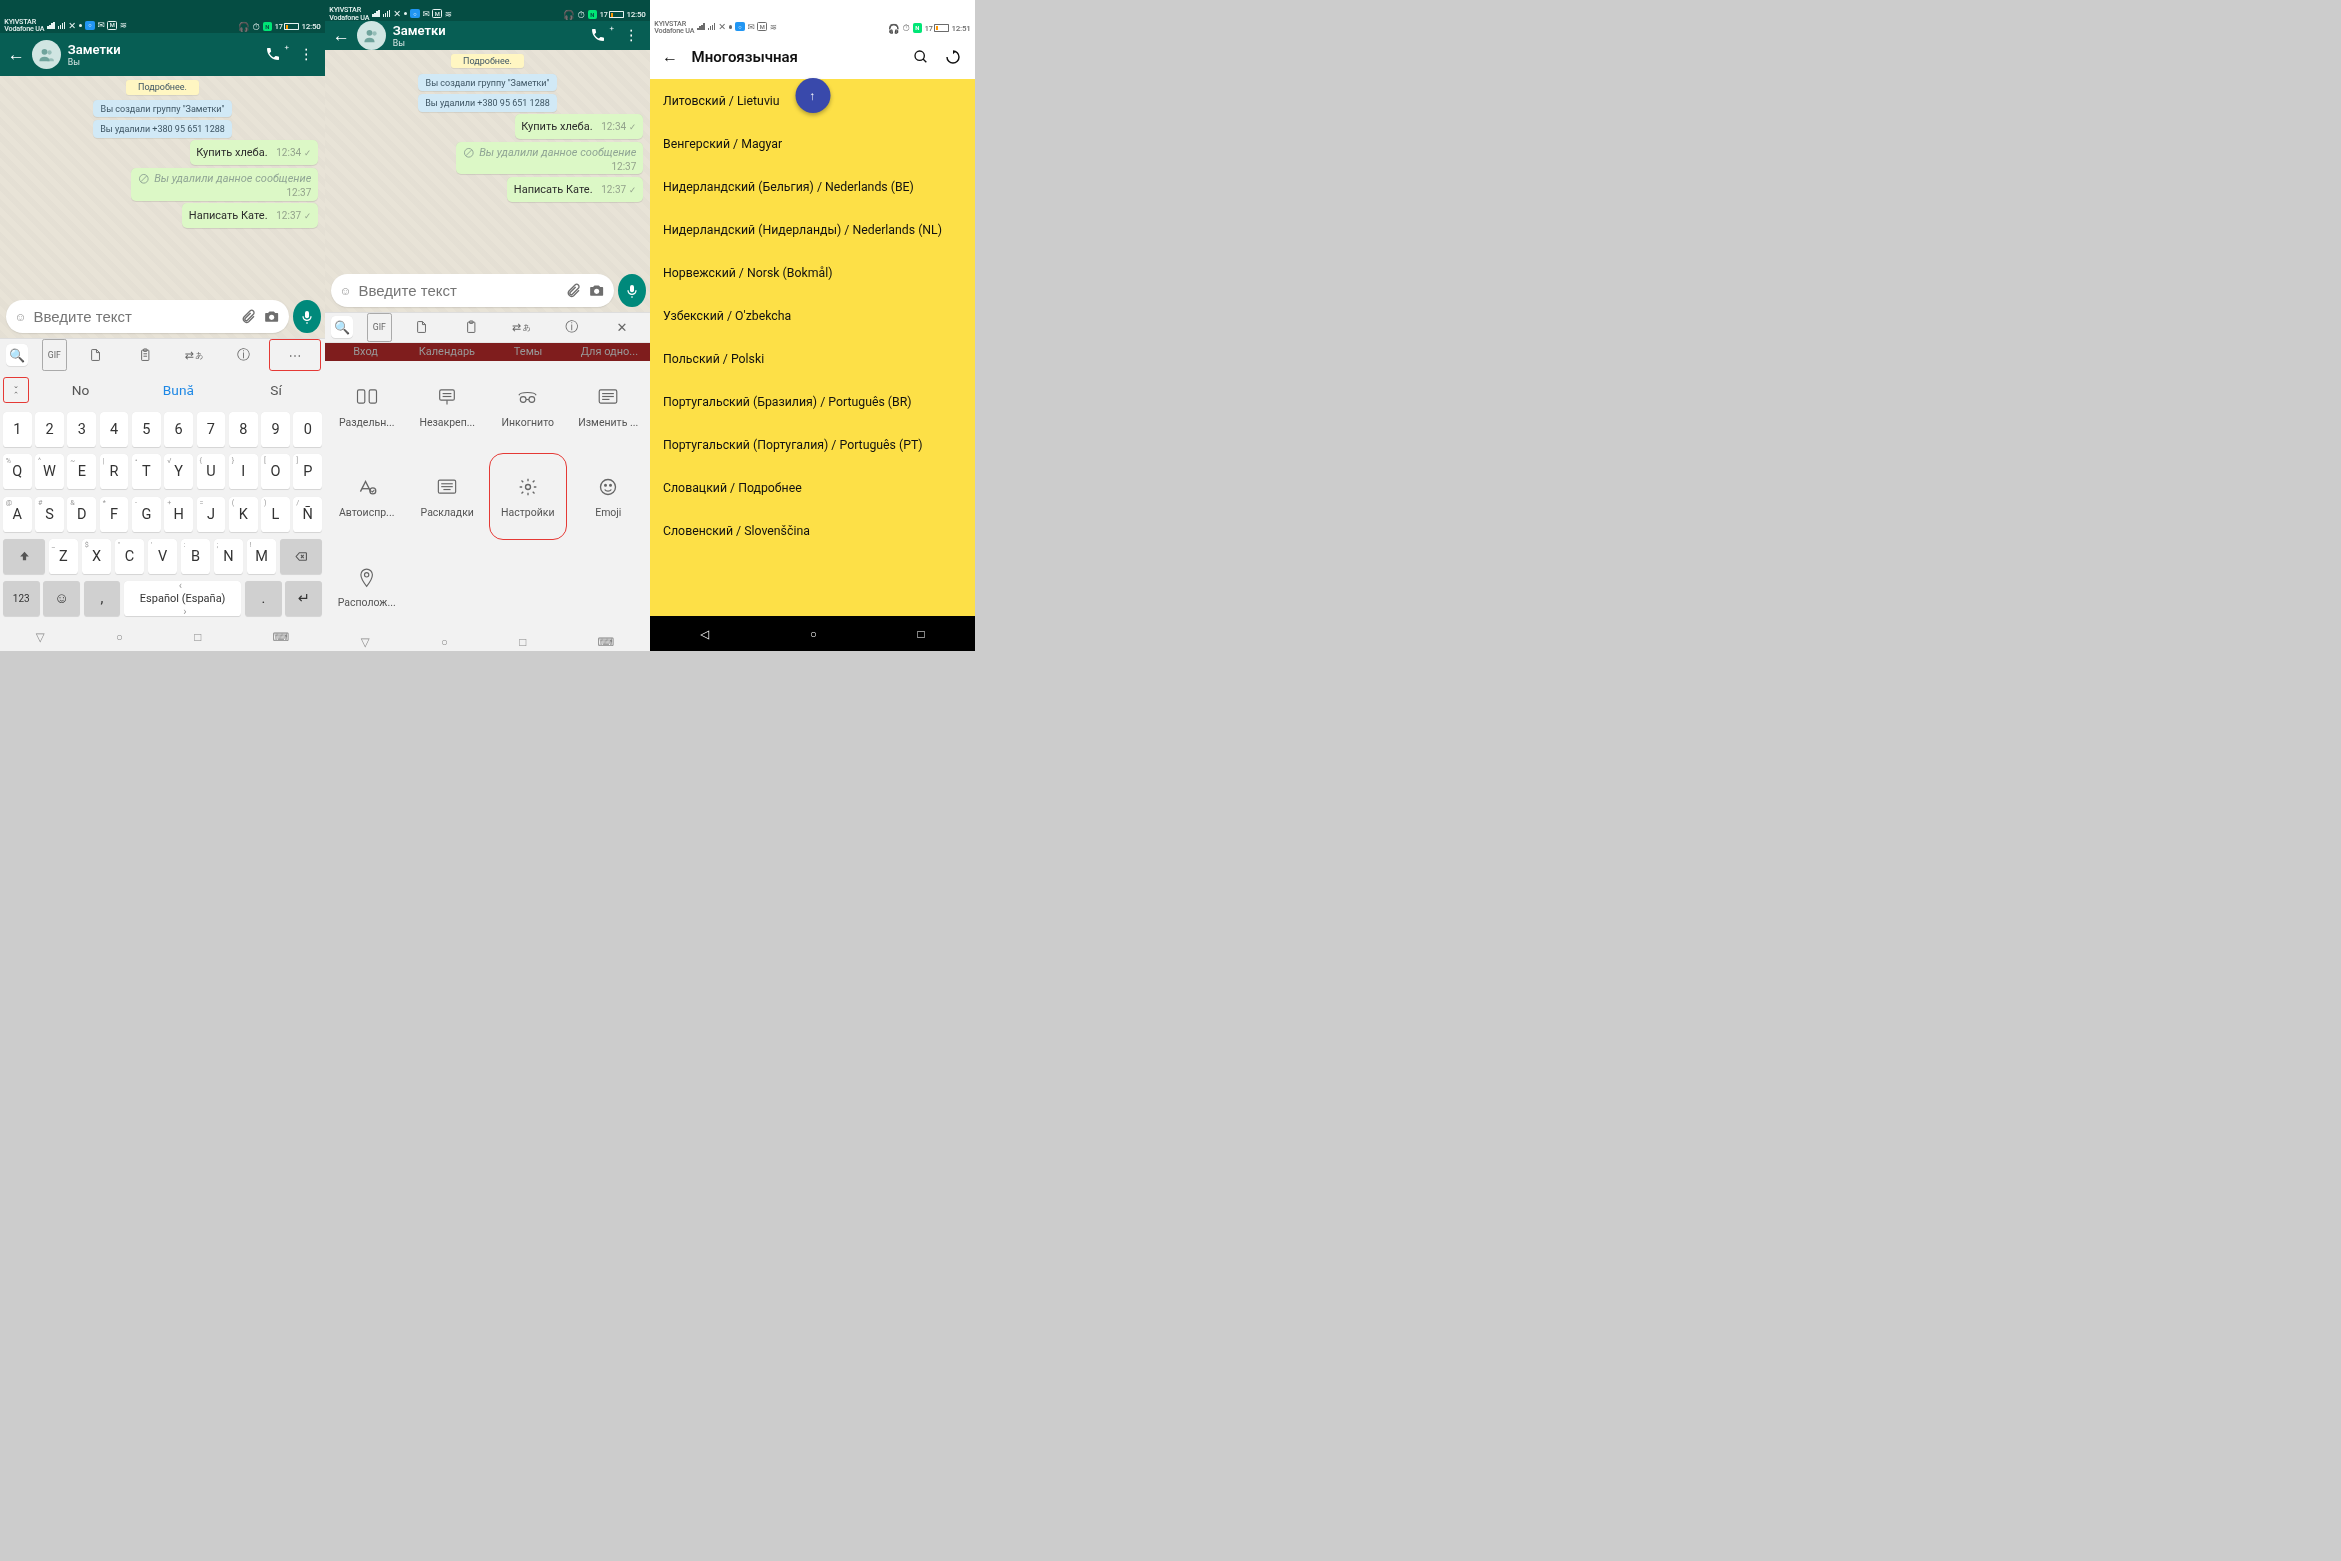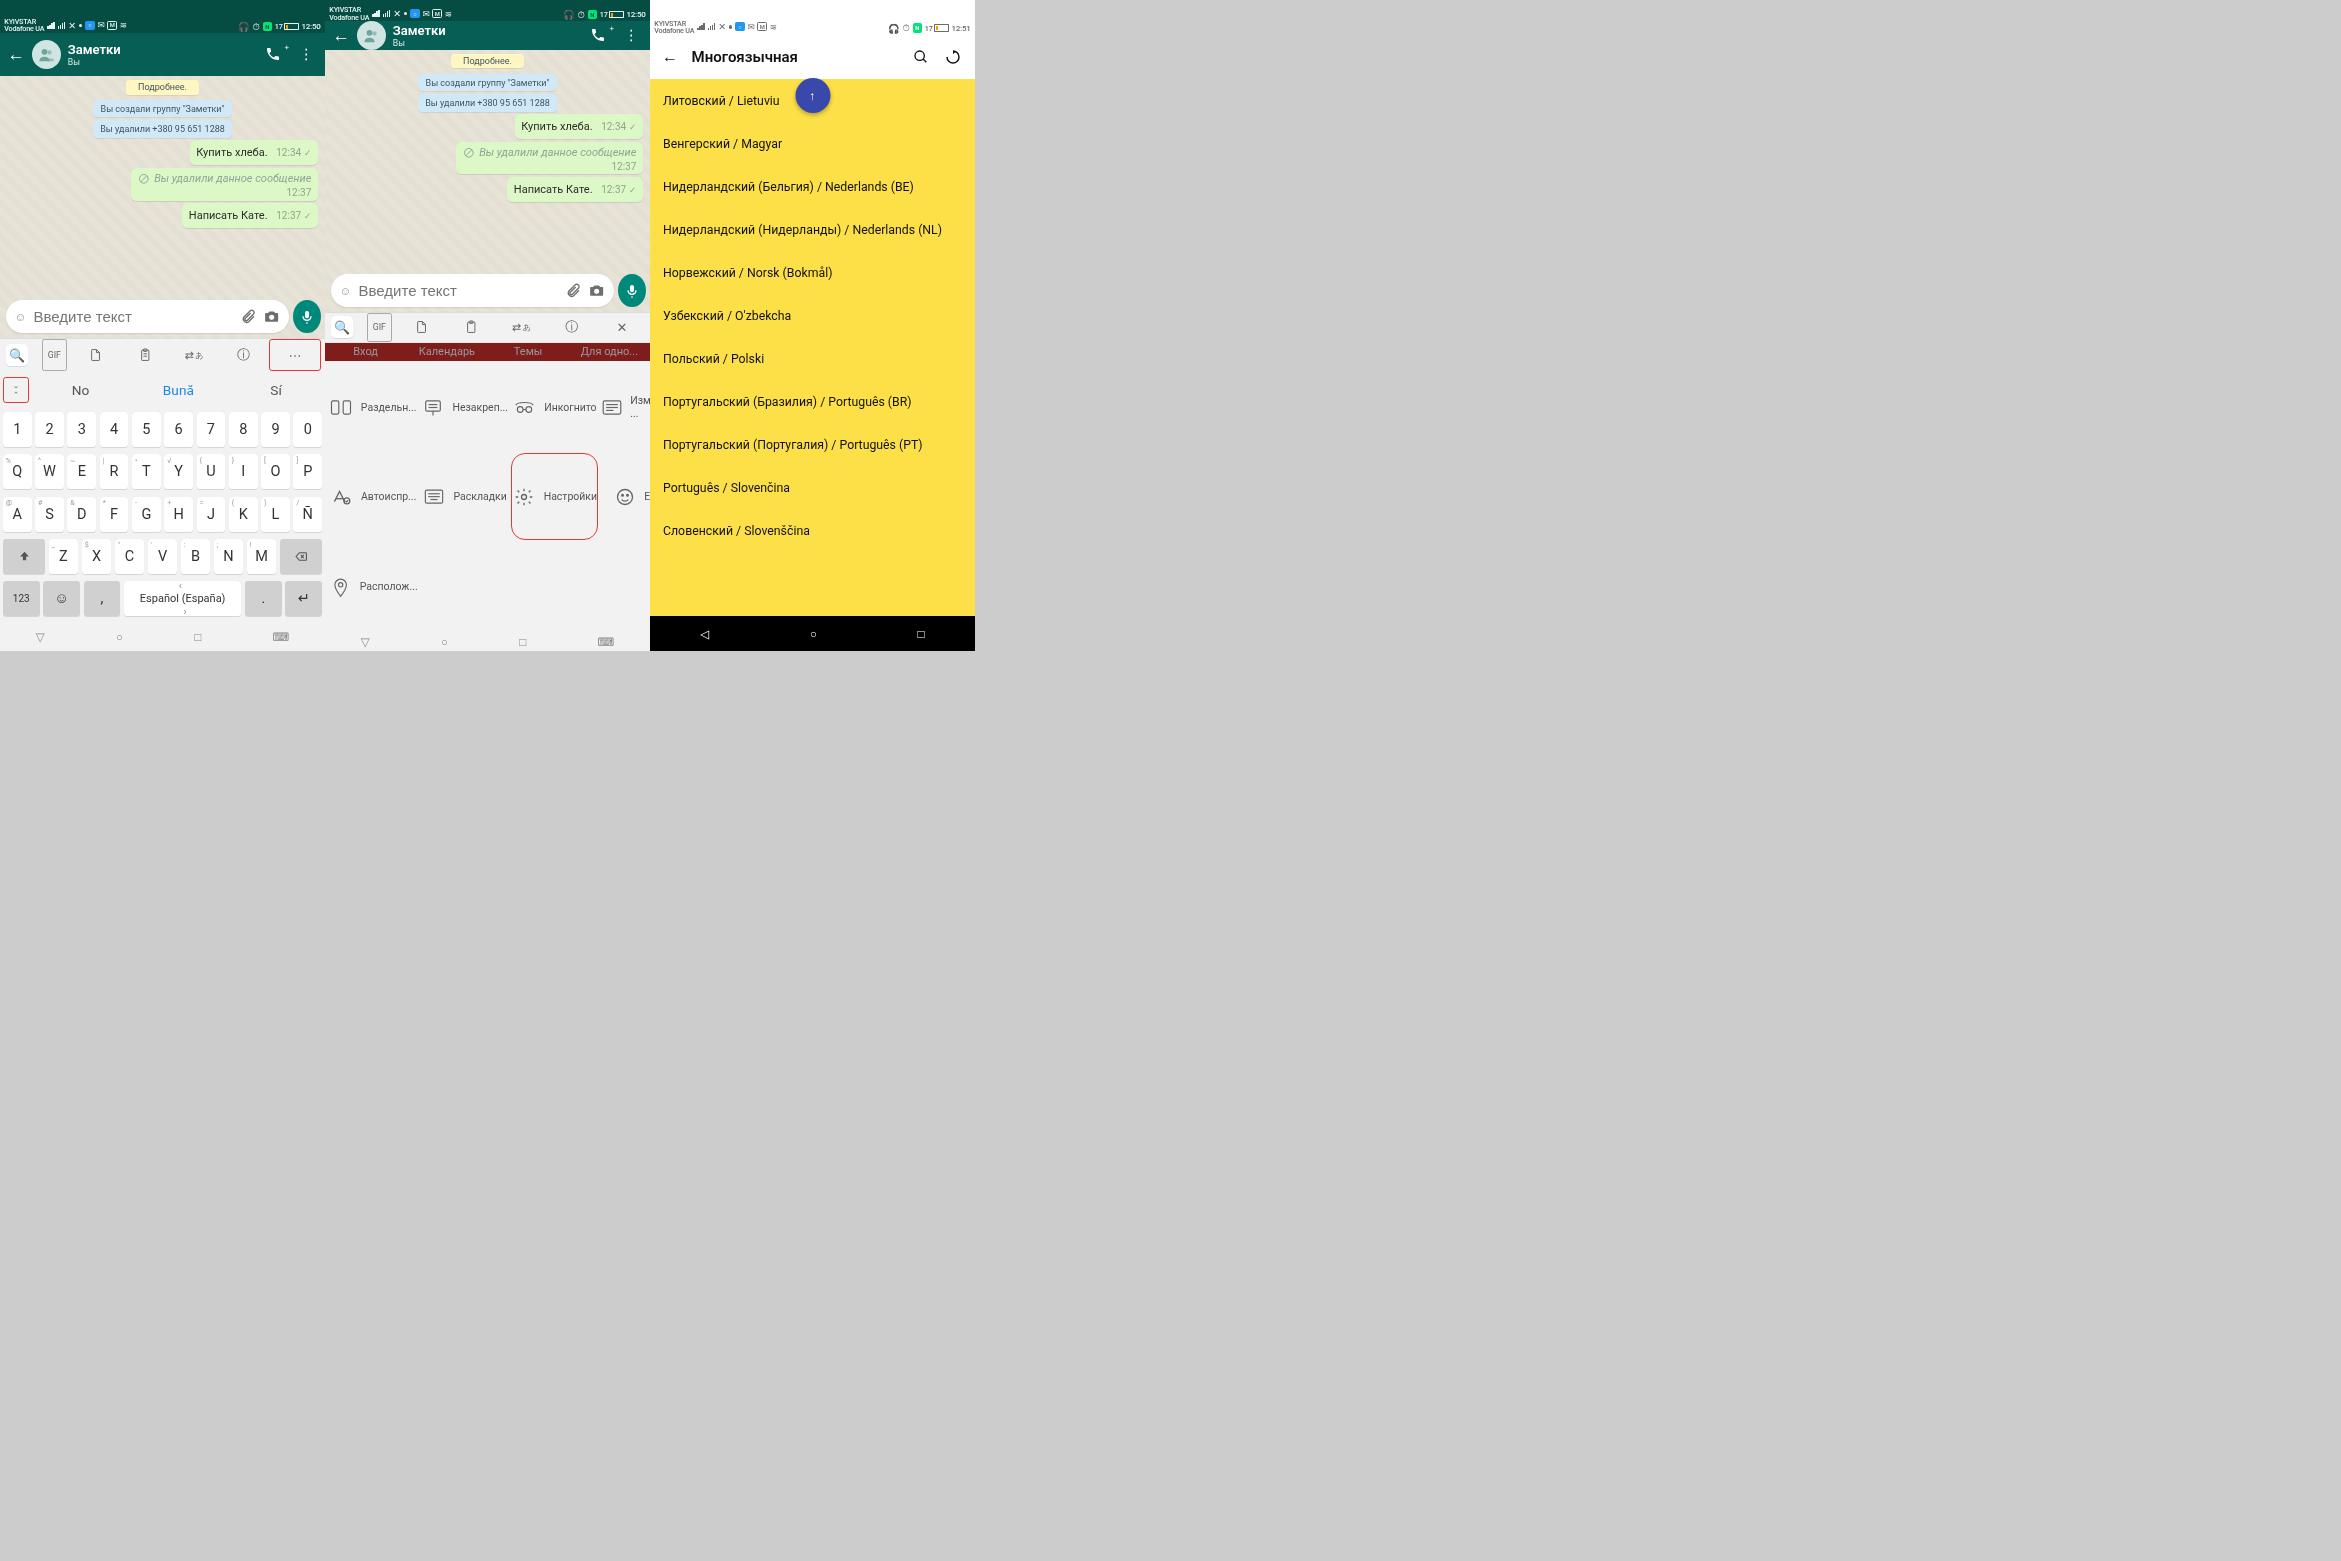--- a/index.html
+++ b/index.html
@@ -71,21 +71,21 @@
   .key.dark { background:#d0d0d0;}
   .key.space { flex: 3.2;}
   .key.wide { flex:1.3;}
   .krow.shift { padding: 0;}
   .navbar { height:29px; background:#f2f2f2; display:flex; align-items:center; justify-content:space-around; color:#888;}
 
   
   .tabsrow { height:30px; background:#7f1d1d; display:flex; align-items:center; border-top:0.7px solid #e5e5e5;}
   .tab { flex:1; text-align:center; color:#999; font-size:11px; padding:0 2.9px; white-space:nowrap; overflow:hidden; text-overflow:ellipsis;}
   .optgrid { flex:1; background:#f2f2f2; display:grid; grid-template-columns:repeat(4,1fr); grid-auto-rows: 87px; padding: 2.9px; gap:2.9px; align-content:start;}
-  .cell { background:transparent; display:flex; flex-direction:row; align-items:center; justify-content:center; gap:7.2px; color:#555; font-size:10.5px;}
+  .cell { background:transparent; display:flex; flex-direction:column; align-items:center; justify-content:center; gap:7.2px; color:#555; font-size:10.5px;}
   .cell .ic { width:24.6px; height:24.6px; display:flex; align-items:center; justify-content:center; color:#6b6b6b;}
   .cell.hl { border:1.4px solid #e53935; border-radius:14px;}
 
   
   .s3-head { height:45px; display:flex; align-items:center; gap:11.6px; padding:0 10px; font-size:15px; font-weight:600; color:#111;}
   .s3-head .ic3 { width:20px; text-align:center; font-size:16px; color:#111;}
   .langlist { flex:1; background:#fde047; overflow:hidden;}
   .lang { padding: 14.5px 13px; font-size:12.3px; color:#111;}
   .fab { position:absolute; top:78px; left:50%; transform:translateX(-50%); width:35px; height:35px; border-radius:50%; background:#3949ab; color:#fff; display:flex; align-items:center; justify-content:center; box-shadow:0 2.2px 4.3px rgba(0,0,0,0.3);}
   .navbar3 { height:35px; background:#000; display:flex; align-items:center; justify-content:space-around; color:#fff;}
@@ -642,21 +642,21 @@
   <div class="langlist" id="langlist">
         <div class="lang">Литовский / Lietuviu</div>
         <div class="lang">Венгерский / Magyar</div>
         <div class="lang">Нидерландский (Бельгия) / Nederlands (BE)</div>
         <div class="lang">Нидерландский (Нидерланды) / Nederlands (NL)</div>
         <div class="lang">Норвежский / Norsk (Bokmål)</div>
         <div class="lang">Узбекский / O'zbekcha</div>
         <div class="lang">Польский / Polski</div>
         <div class="lang">Португальский (Бразилия) / Português (BR)</div>
         <div class="lang">Португальский (Португалия) / Português (PT)</div>
-        <div class="lang">Português / Slovenčina</div>
+        <div class="lang">Словацкий / Подробнее</div>
         <div class="lang">Словенский / Slovenščina</div>
       </div>
 
   <div class="fab">↑</div>
 
   <div class="navbar3">
     <span>◁</span>
     <span>○</span>
     <span>□</span>
   </div>

